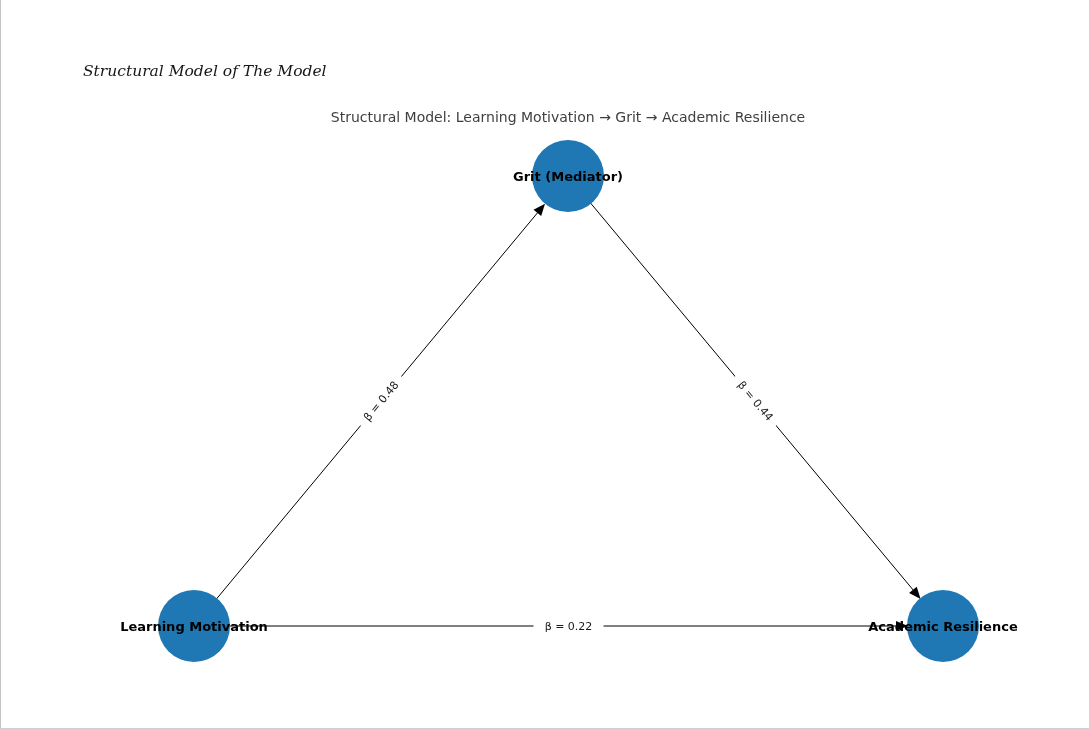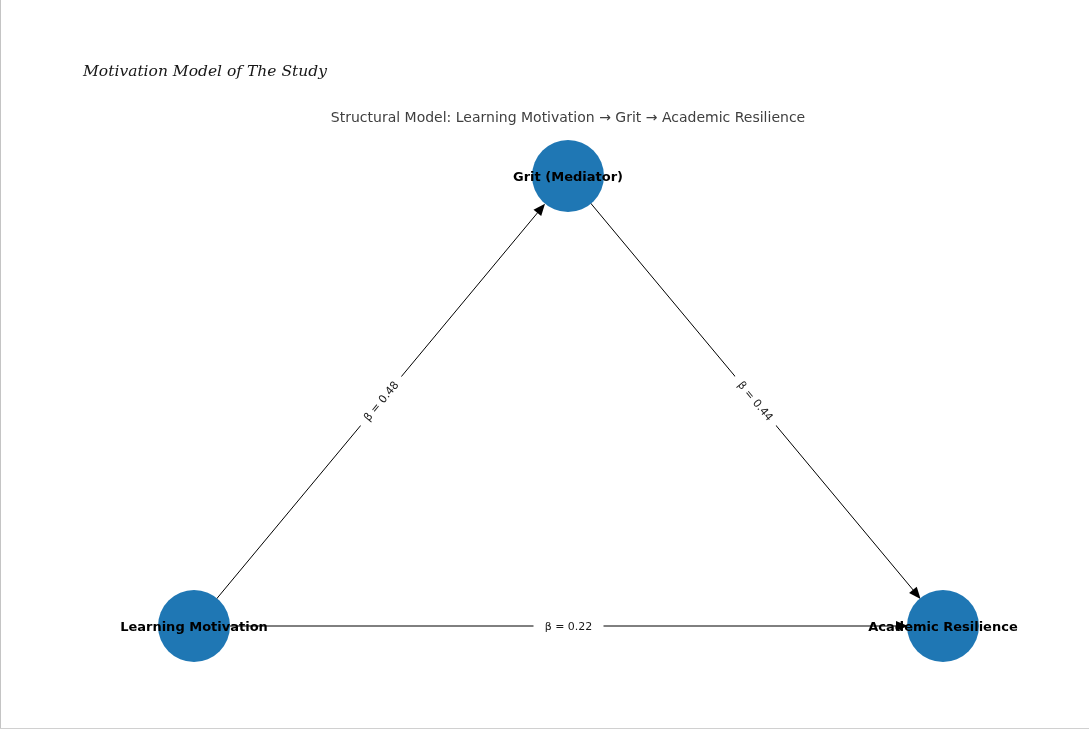--- a/index.html
+++ b/index.html
@@ -71,21 +71,21 @@
   }
 </style>
 </head>
 <body>
 
 <div class="canvas">
 
   <div class="edge-left"></div>
   <div class="edge-bottom"></div>
 
-  <div class="doc-heading">Motivation Model of The Study</div>
+  <div class="doc-heading">Structural Model of The Model</div>
 
   <svg class="figure" width="1089" height="729" viewBox="0 0 1089 729">
 
     <text class="fig-title" x="568" y="122" text-anchor="middle" fill="#3f3f3f">Structural Model: Learning Motivation → Grit → Academic Resilience</text>
 
     <g>
       <line class="edge-line" x1="194" y1="626" x2="539" y2="211"></line>
       <polygon class="arrowhead" points="545.0,203.7 541.2,216.1 533.5,209.7"></polygon>
     </g>
 

